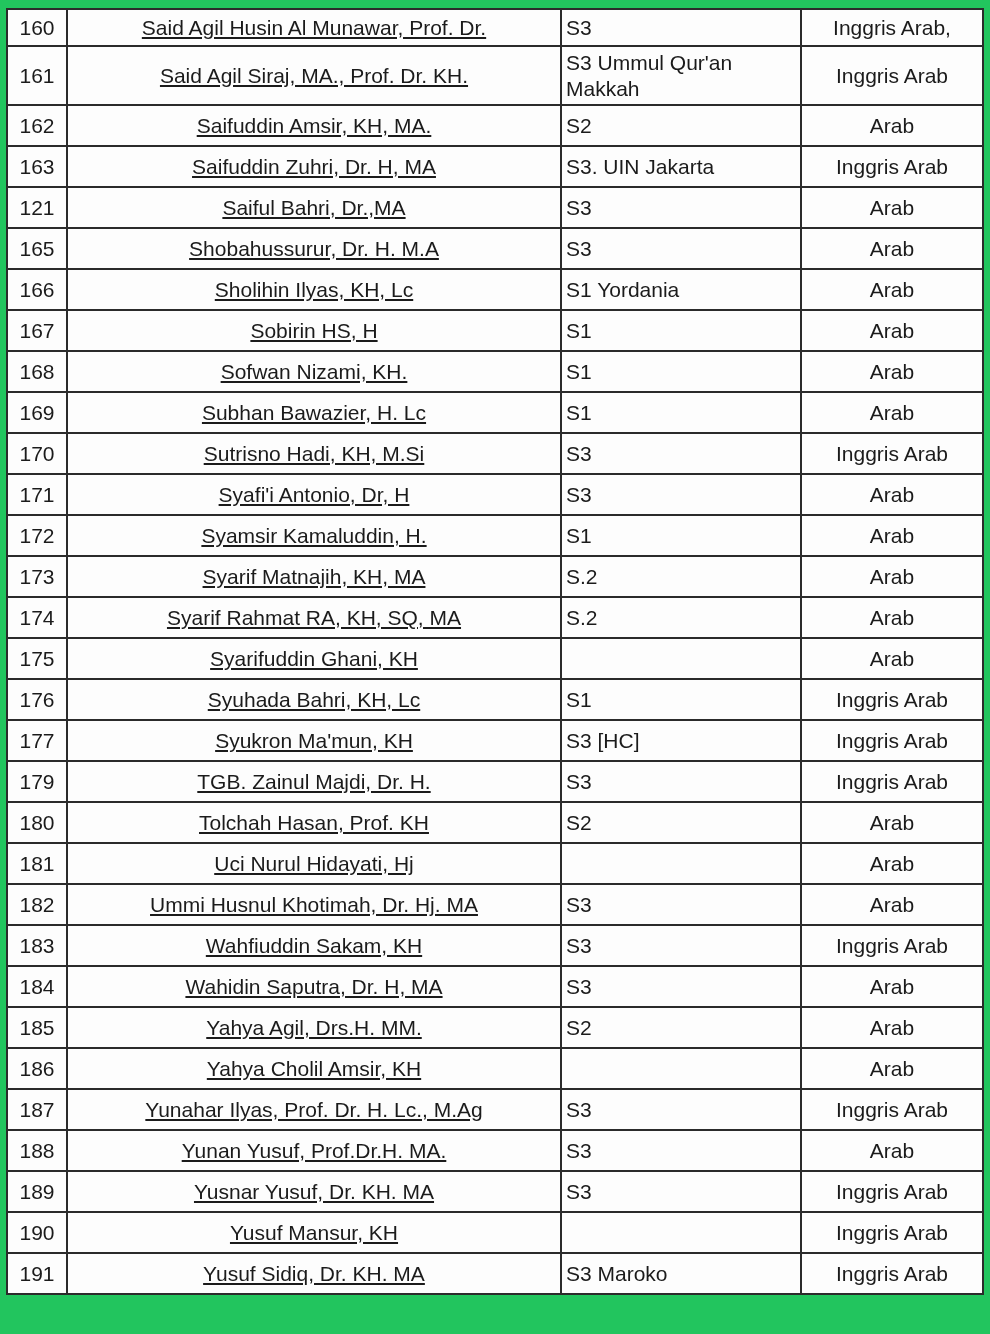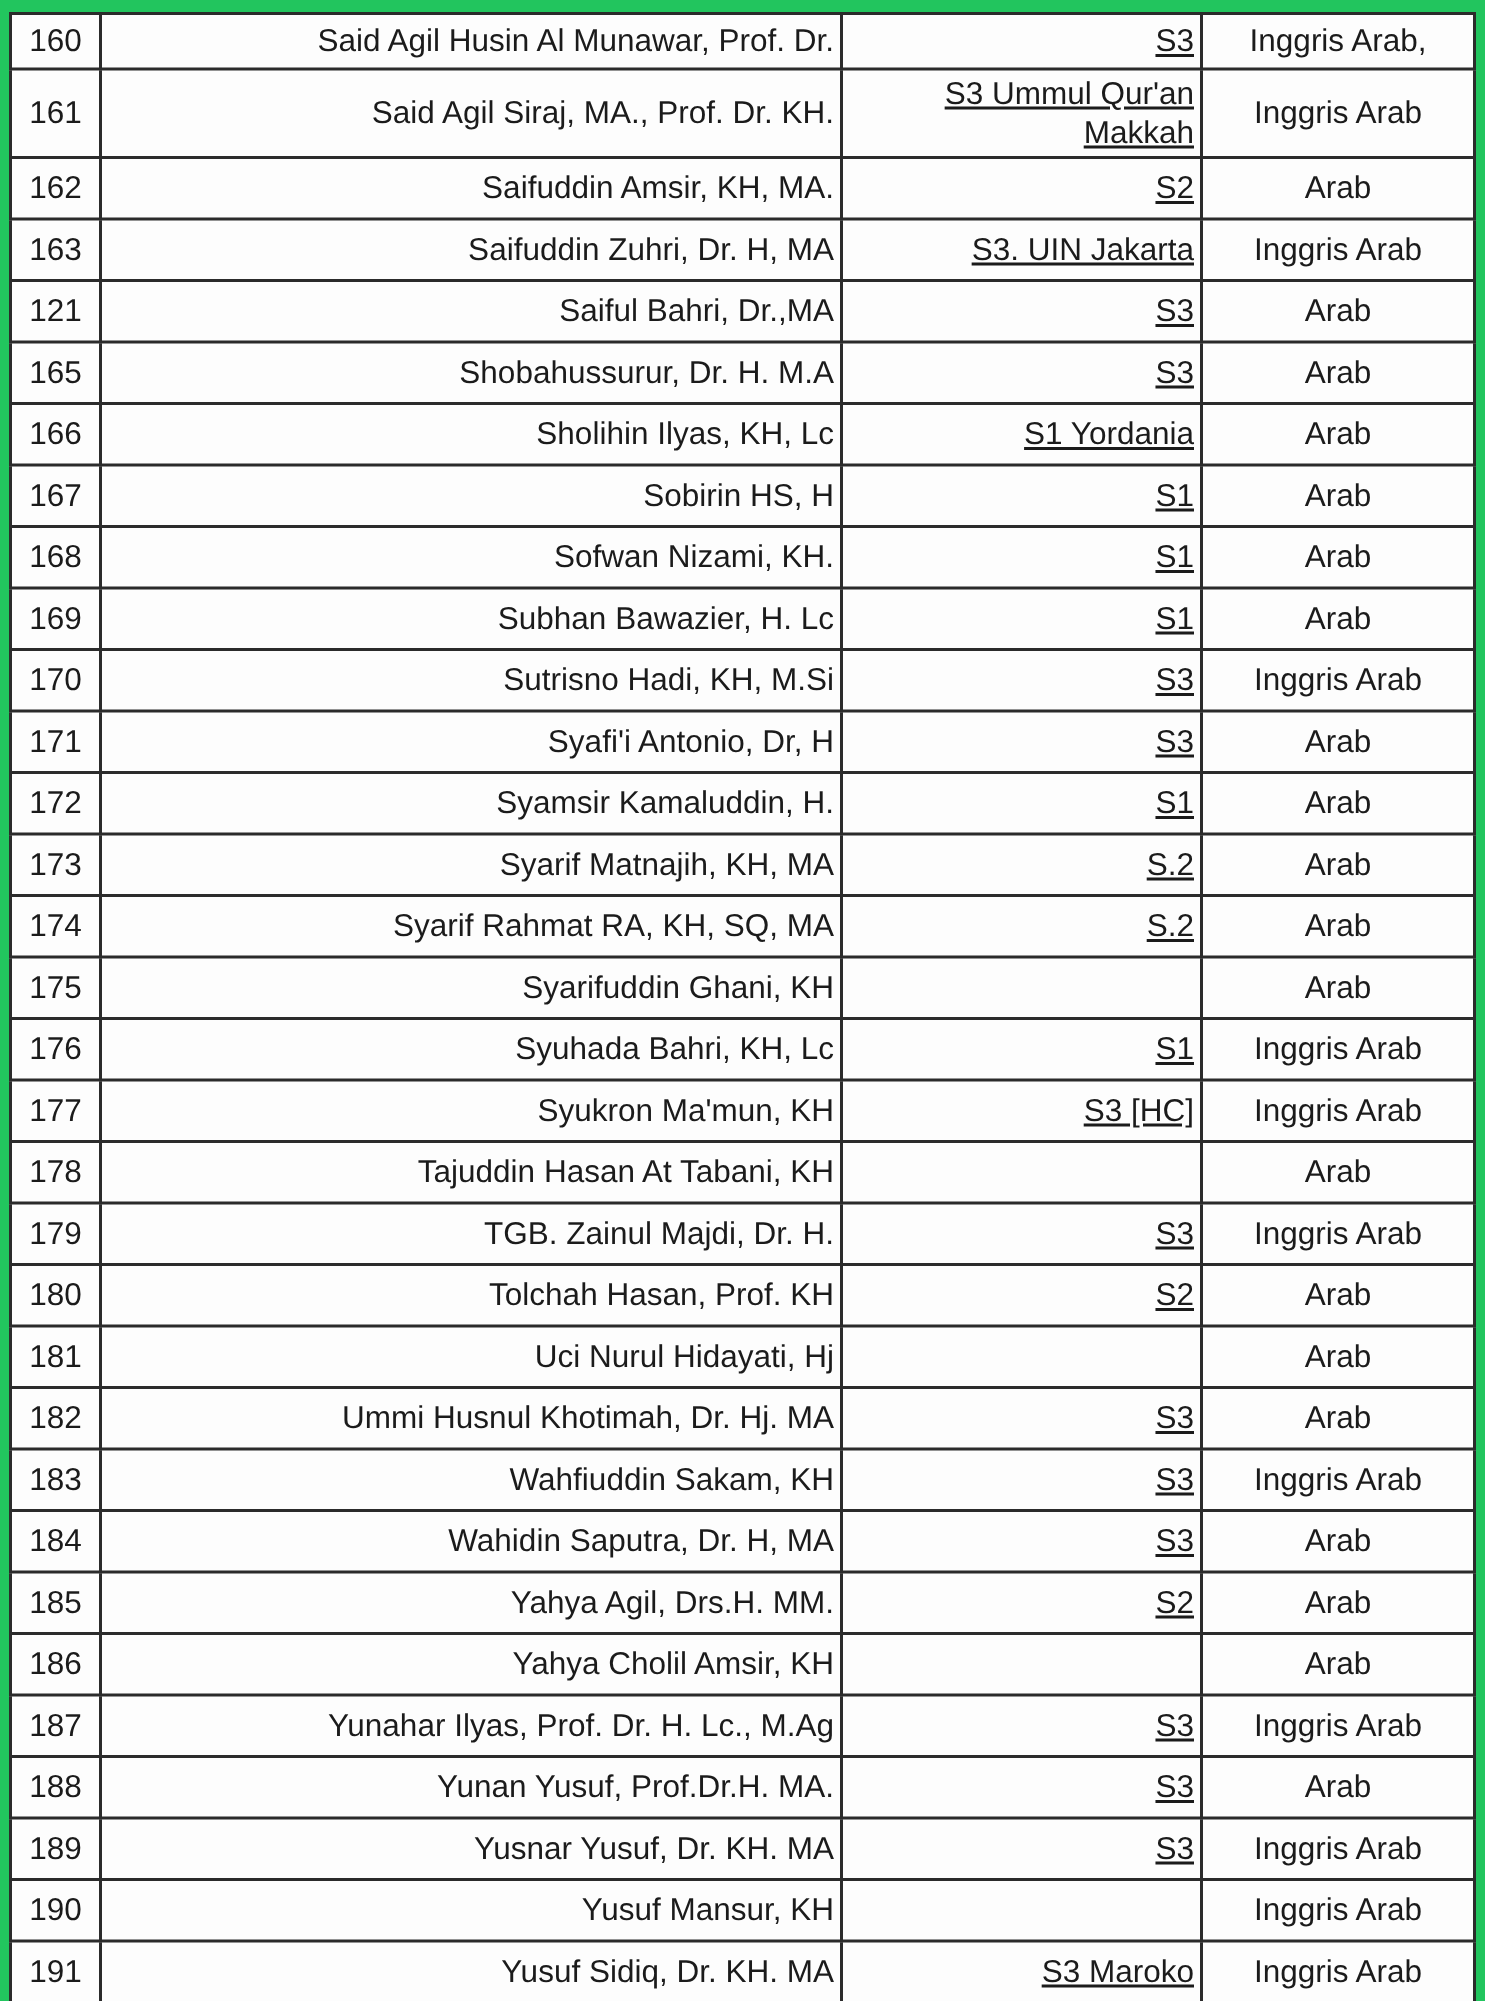--- a/index.html
+++ b/index.html
@@ -31,22 +31,22 @@
     line-height: 1.22;
     padding: 2px 4px;
     overflow: hidden;
     vertical-align: middle;
   }
   col.c-no   { width: 60px; }
   col.c-name { width: 494px; }
   col.c-edu  { width: 240px; }
   col.c-lang { width: 182px; }
   td.c-no   { text-align: center; }
-  td.c-name { text-align: right; padding-left: 21px; }
-  td.c-edu  { text-align: right; text-decoration: underline; }
+  td.c-name { text-align: center; padding-left: 21px; text-decoration: underline; }
+  td.c-edu  { text-align: left; }
   td.c-lang { text-align: center; }
   tbody tr { height: 41px; }
   tbody tr:nth-child(1) { height: 37px; }
   tbody tr:nth-child(2) { height: 59px; }
 </style>
 </head>
 <body>
 
 <div class="page">
   <table class="roster">
@@ -176,26 +176,20 @@
     <td class="c-lang">Inggris Arab</td>
   </tr>
 
   <tr>
     <td class="c-no">177</td>
     <td class="c-name">Syukron Ma'mun, KH</td>
     <td class="c-edu">S3 [HC]</td>
     <td class="c-lang">Inggris Arab</td>
   </tr>
 
-  <tr>
-    <td class="c-no">178</td>
-    <td class="c-name">Tajuddin Hasan At Tabani, KH</td>
-    <td class="c-edu"></td>
-    <td class="c-lang">Arab</td>
-  </tr>
 
   <tr>
     <td class="c-no">179</td>
     <td class="c-name">TGB. Zainul Majdi, Dr. H.</td>
     <td class="c-edu">S3</td>
     <td class="c-lang">Inggris Arab</td>
   </tr>
 
   <tr>
     <td class="c-no">180</td>

